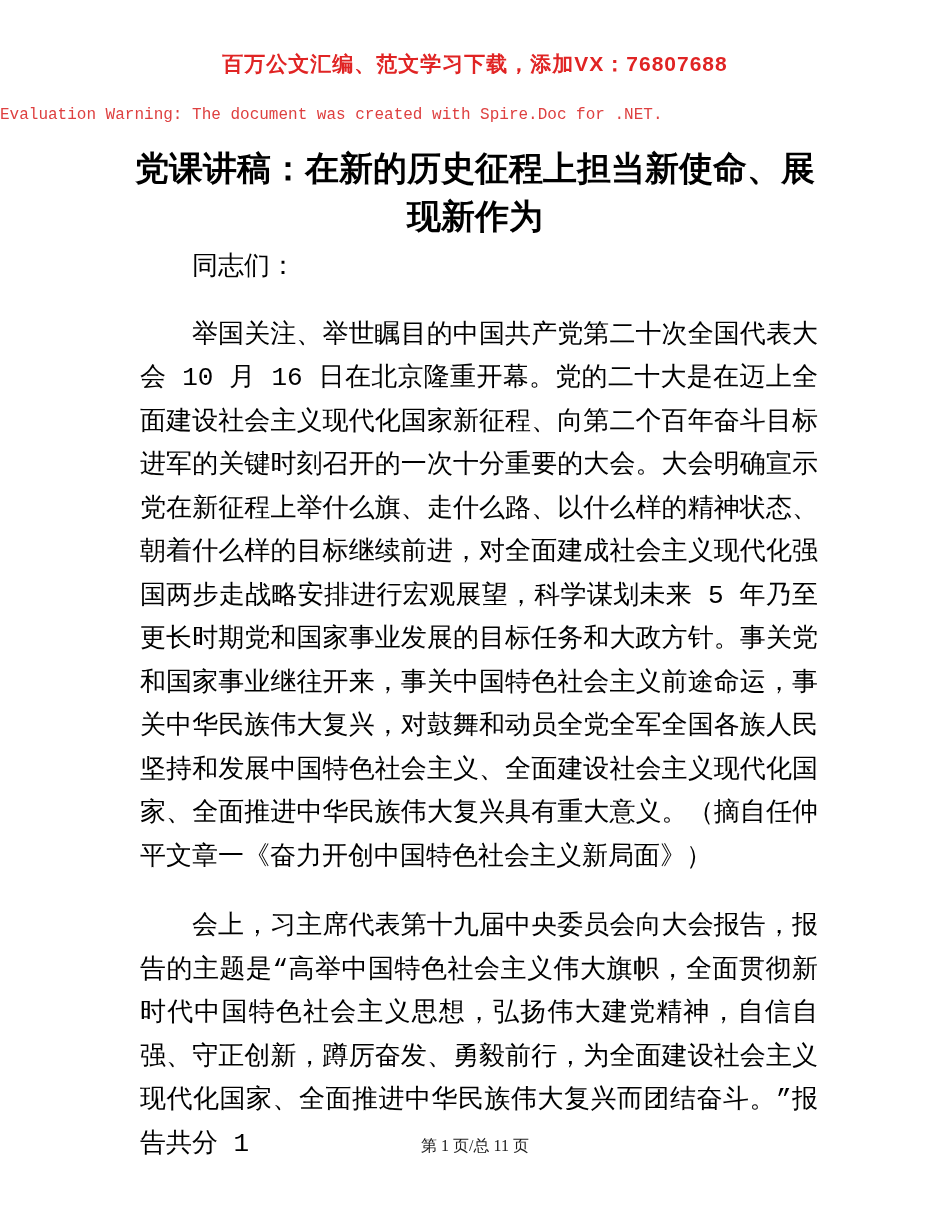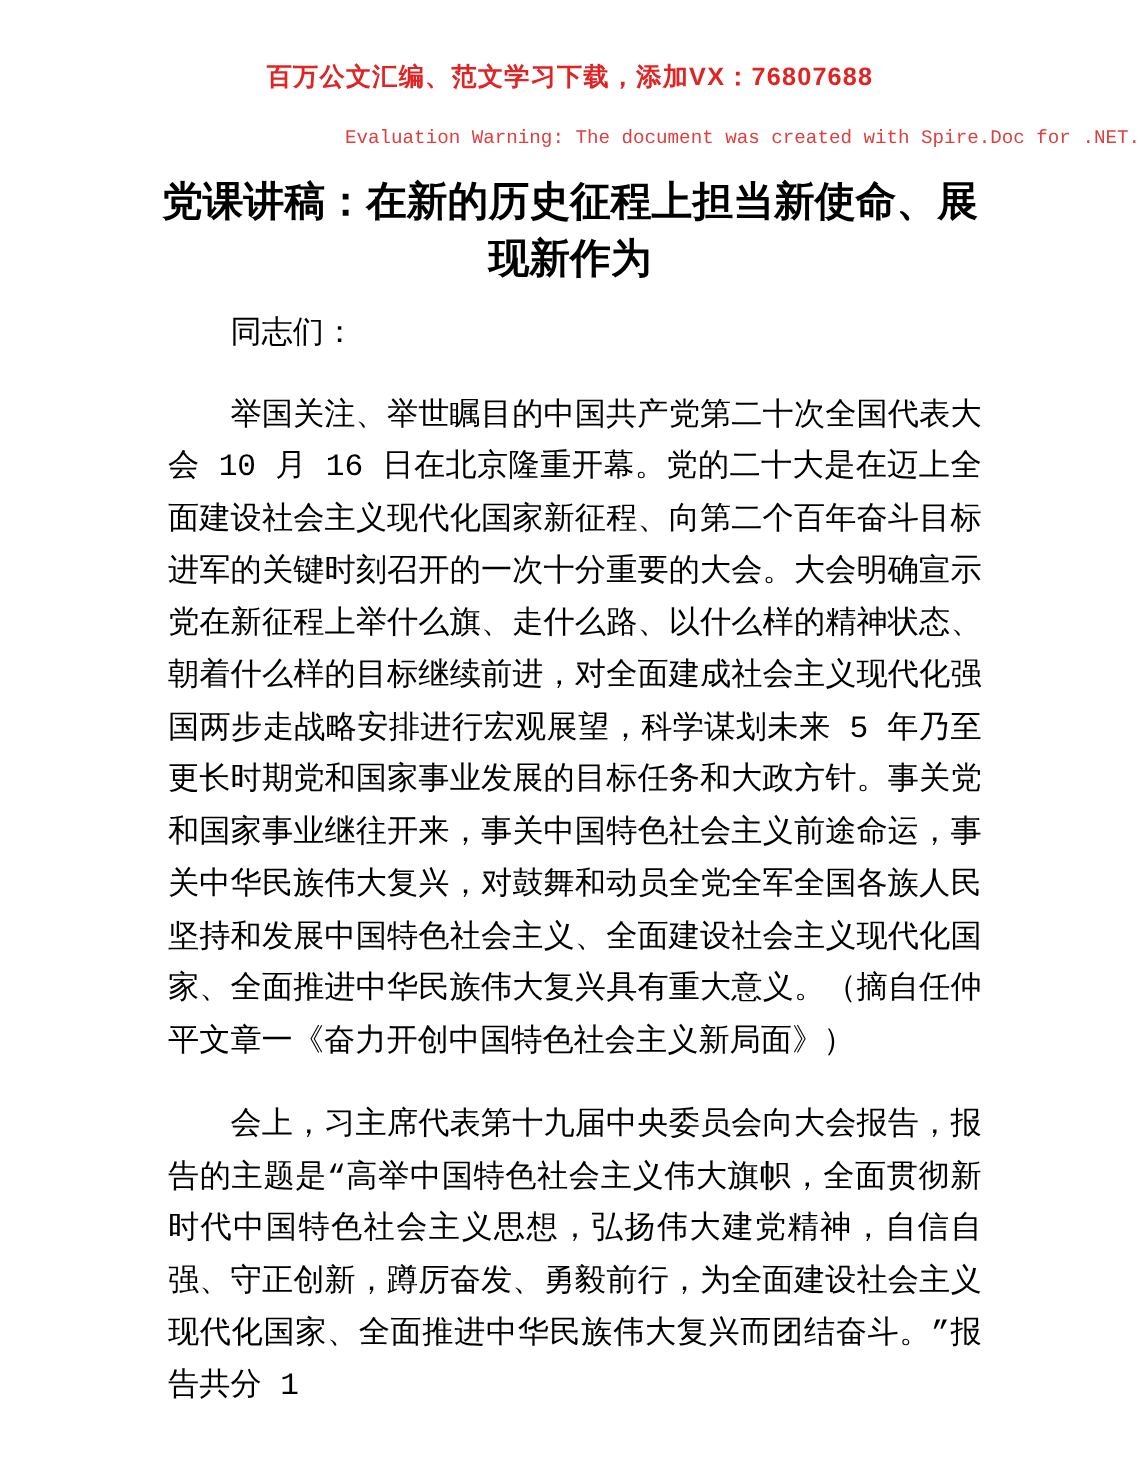--- a/index.html
+++ b/index.html
@@ -20,28 +20,28 @@
   .promo {
     padding-top: 50px;
     text-align: center;
     font-size: 21px;
     font-weight: 700;
     color: #e02424;
     letter-spacing: 1px;
   }
   .eval-warning {
     margin-top: 28px;
-    text-align: right;
+    text-align: left;
     font-family: "Liberation Mono", "DejaVu Sans Mono", monospace;
     font-size: 16px;
     color: #de4040;
     font-weight: 400;
   }
   .doc-title {
-    margin: 20px auto 15px auto;
+    margin: 20px auto 4px auto;
     max-width: 695px;
     text-align: center;
     font-size: 34px;
     font-weight: 700;
     line-height: 48px;
     color: #000000;
   }
   .body-text {
     margin: 0 132px 0 140px;
     font-size: 26px;
@@ -84,14 +84,15 @@
   <h1 class="doc-title">党课讲稿：在新的历史征程上担当新使命、展现新作为</h1>
 
   <div class="body-text">
     <p class="salutation">同志们：</p>
 
     <p class="para first">举国关注、举世瞩目的中国共产党第二十次全国代表大会 10 月 16 日在北京隆重开幕。党的二十大是在迈上全面建设社会主义现代化国家新征程、向第二个百年奋斗目标进军的关键时刻召开的一次十分重要的大会。大会明确宣示党在新征程上举什么旗、走什么路、以什么样的精神状态、朝着什么样的目标继续前进，对全面建成社会主义现代化强国两步走战略安排进行宏观展望，科学谋划未来 5 年乃至更长时期党和国家事业发展的目标任务和大政方针。事关党和国家事业继往开来，事关中国特色社会主义前途命运，事关中华民族伟大复兴，对鼓舞和动员全党全军全国各族人民坚持和发展中国特色社会主义、全面建设社会主义现代化国家、全面推进中华民族伟大复兴具有重大意义。（摘自任仲平文章一《奋力开创中国特色社会主义新局面》）</p>
 
     <p class="para second">会上，习主席代表第十九届中央委员会向大会报告，报告的主题是“高举中国特色社会主义伟大旗帜，全面贯彻新时代中国特色社会主义思想，弘扬伟大建党精神，自信自强、守正创新，蹲厉奋发、勇毅前行，为全面建设社会主义现代化国家、全面推进中华民族伟大复兴而团结奋斗。”报告共分 1</p>
   </div>
 
+  <div class="page-footer">第 1 页/总 11 页</div>
 
 </div>
 
 </body></html>

